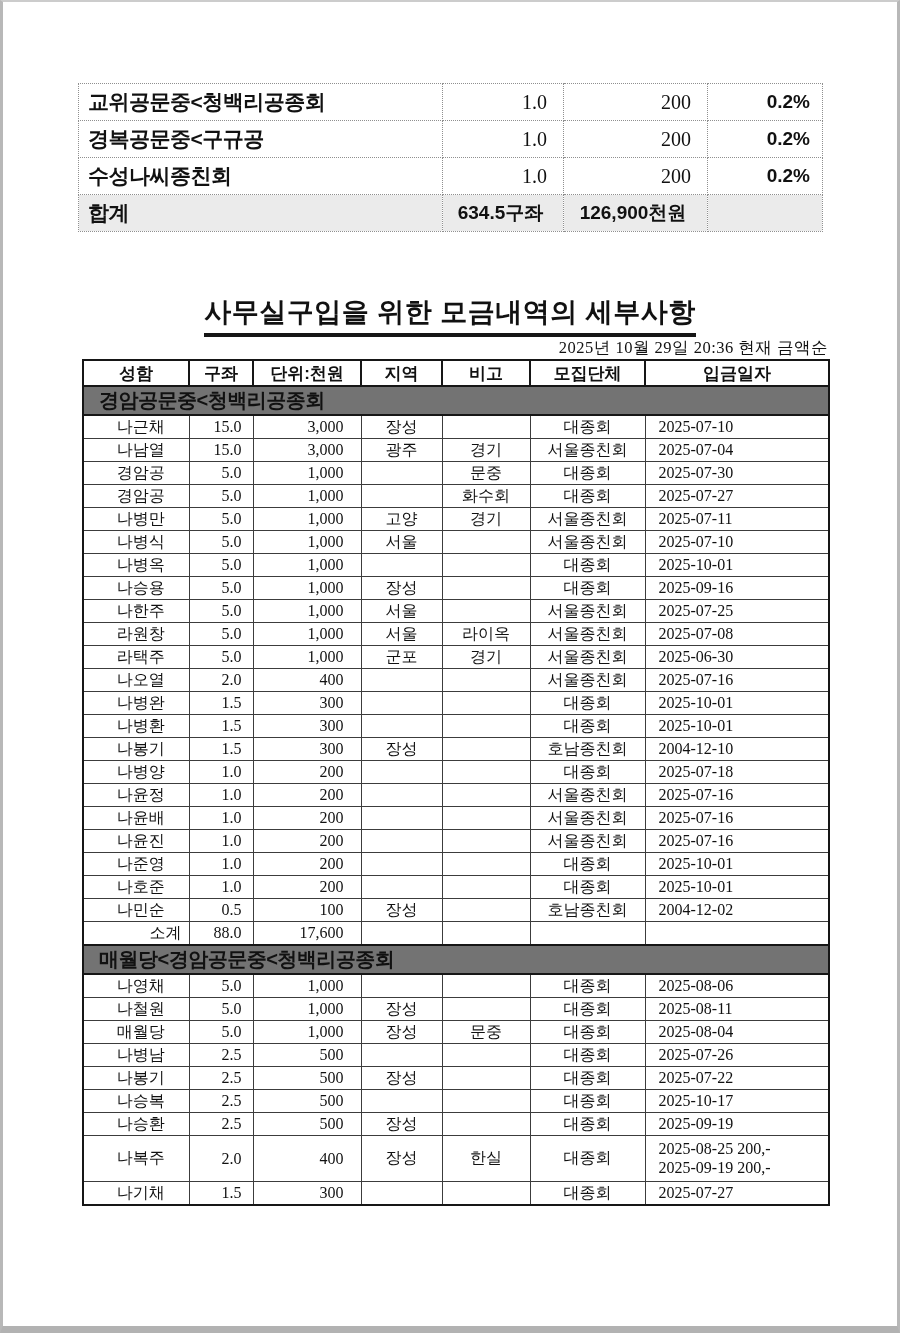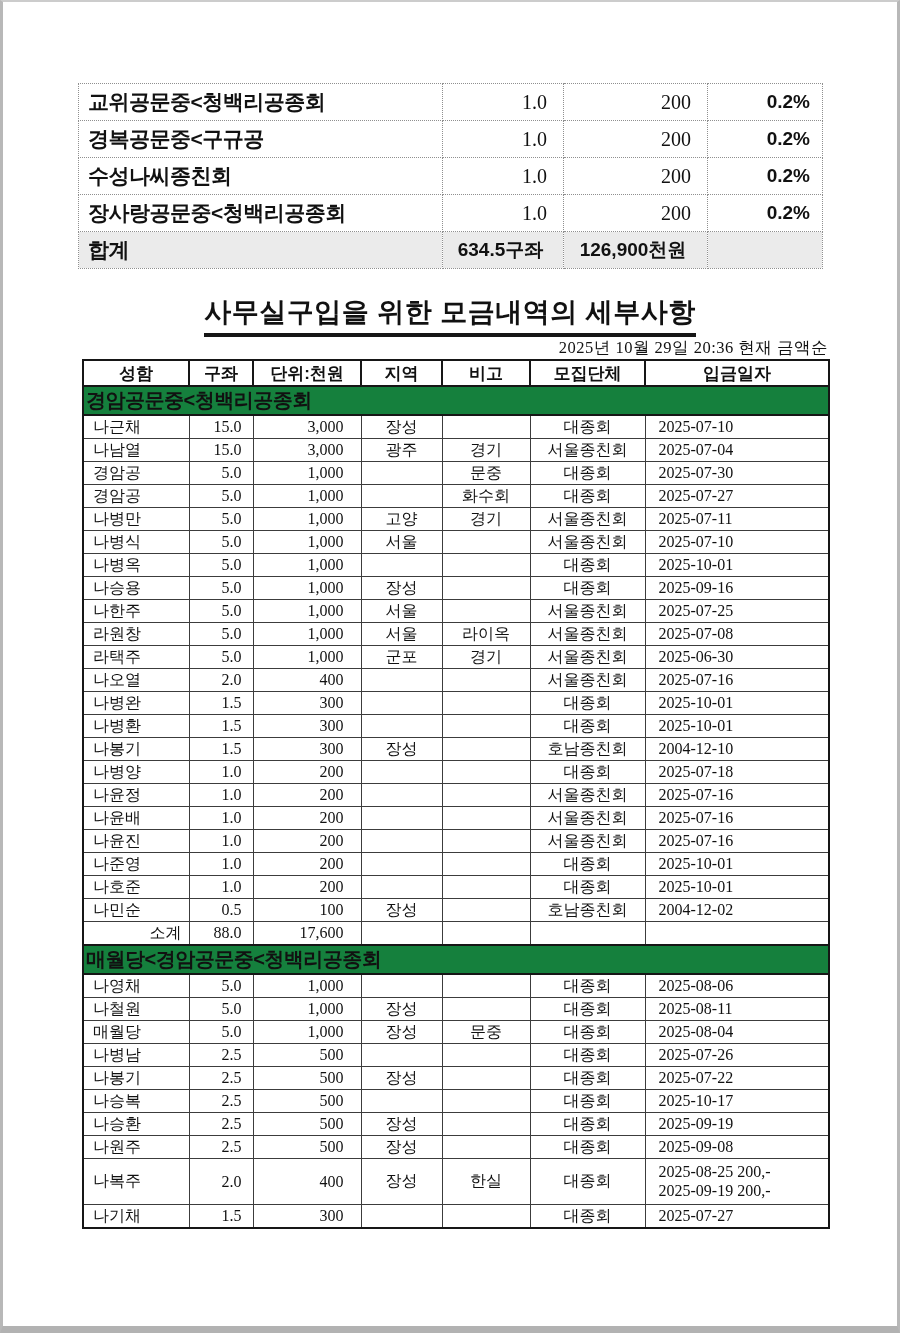--- a/index.html
+++ b/index.html
@@ -42,25 +42,25 @@
   .detail-table{position:absolute;left:82px;top:359px;width:746px;border:2px solid #161616;}
   .detail-table th{
     border:2px solid #161616;font-size:17px;font-weight:bold;height:24px;
     text-align:center;padding:0;overflow:hidden;white-space:nowrap;
   }
   .detail-table td{
     border:1px solid #3c3c3c;font-family:"Liberation Serif", serif;font-size:16px;
     height:22px;padding:0;overflow:hidden;white-space:nowrap;
   }
   .detail-table tr.section-row td{
-    background:#15803d;font-family:"Liberation Sans", sans-serif;font-weight:bold;
-    font-size:20px;text-align:left;padding-left:2px;height:25px;letter-spacing:-0.5px;
+    background:#737373;font-family:"Liberation Sans", sans-serif;font-weight:bold;
+    font-size:20px;text-align:left;padding-left:15px;height:25px;letter-spacing:-0.5px;
     border-top:2px solid #161616;border-bottom:2px solid #161616;
   }
-  .detail-table td.c-name{text-align:left;padding-left:9px;}
+  .detail-table td.c-name{text-align:center;padding-left:9px;}
   .detail-table td.c-units{text-align:right;padding-right:11px;margin-left:40px;}
   .detail-table td.c-amount{text-align:right;padding-right:17px;}
   .detail-table td.c-region,.detail-table td.c-note,.detail-table td.c-org{text-align:center;}
   .detail-table td.c-date{text-align:left;padding-left:13px;white-space:pre-line;line-height:1.18;}
   .detail-table tr.subtotal-row td.c-name{text-align:right;padding-right:7px;}
   .detail-table tr.tall td{height:45px;}
 </style>
 </head>
 <body>
 
@@ -81,26 +81,20 @@
         <td class="s-pct">0.2%</td>
       </tr>
       <tr>
         <td class="s-name">경복공문중&lt;구규공</td>
         <td class="s-units">1.0</td>
         <td class="s-amount">200</td>
         <td class="s-pct">0.2%</td>
       </tr>
       <tr>
         <td class="s-name">수성나씨종친회</td>
-        <td class="s-units">1.0</td>
-        <td class="s-amount">200</td>
-        <td class="s-pct">0.2%</td>
-      </tr>
-      <tr>
-        <td class="s-name">장사랑공문중&lt;청백리공종회</td>
         <td class="s-units">1.0</td>
         <td class="s-amount">200</td>
         <td class="s-pct">0.2%</td>
       </tr>
       <tr class="s-total">
         <td class="s-name">합계</td>
         <td class="s-units">634.5구좌</td>
         <td class="s-amount">126,900천원</td>
         <td class="s-pct"></td>
       </tr>
@@ -404,29 +398,20 @@
       </tr>
       <tr>
         <td class="c-name">나승환</td>
         <td class="c-units">2.5</td>
         <td class="c-amount">500</td>
         <td class="c-region">장성</td>
         <td class="c-note"></td>
         <td class="c-org">대종회</td>
         <td class="c-date">2025-09-19</td>
       </tr>
-      <tr>
-        <td class="c-name">나원주</td>
-        <td class="c-units">2.5</td>
-        <td class="c-amount">500</td>
-        <td class="c-region">장성</td>
-        <td class="c-note"></td>
-        <td class="c-org">대종회</td>
-        <td class="c-date">2025-09-08</td>
-      </tr>
       <tr class="tall">
         <td class="c-name">나복주</td>
         <td class="c-units">2.0</td>
         <td class="c-amount">400</td>
         <td class="c-region">장성</td>
         <td class="c-note">한실</td>
         <td class="c-org">대종회</td>
         <td class="c-date">2025-08-25 200,-
 2025-09-19 200,-</td>
       </tr>

